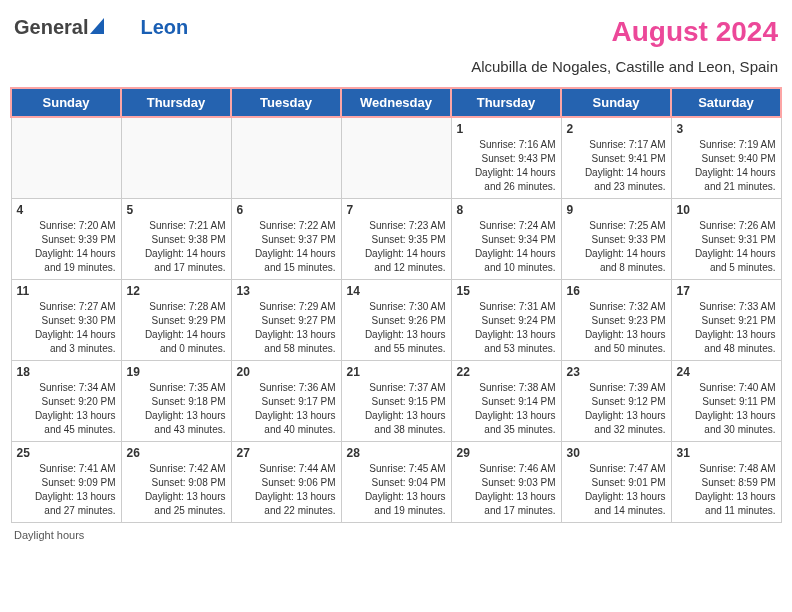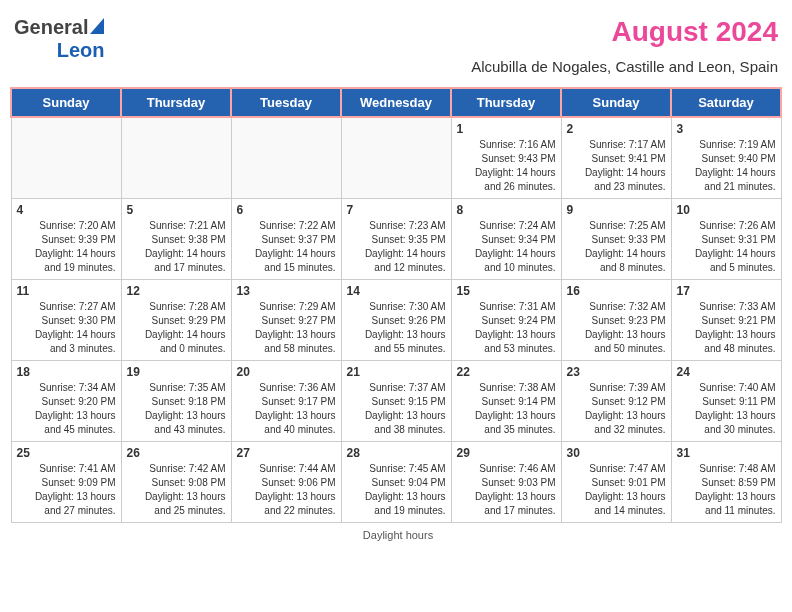--- a/index.html
+++ b/index.html
@@ -12,22 +12,23 @@
     }
     .header-area {
       display: flex;
       justify-content: space-between;
       align-items: flex-start;
       margin-bottom: 6px;
       padding: 6px 4px;
     }
     .logo {
       display: flex;
-      flex-direction: column;
-      align-items: flex-end;
+      flex-direction: row;
+      align-items: center;
+      gap: 36px;
     }
     .title-area {
       text-align: right;
     }
     .main-title {
       font-size: 28px;
       font-weight: bold;
       color: #ec4899;
     }
     .subtitle {
@@ -70,21 +71,21 @@
     .day-info {
       font-size: 10px;
       line-height: 1.4;
       color: #333;
       text-align: right;
     }
     .footer-note {
       margin-top: 6px;
       font-size: 11px;
       color: #555;
-      text-align: center;
+      text-align: left;
       padding-left: 4px;
     }
     .logo-row {
       display: flex;
       align-items: center;
     }
     .logo-general {
       font-size: 20px;
       font-weight: bold;
       color: #444;

